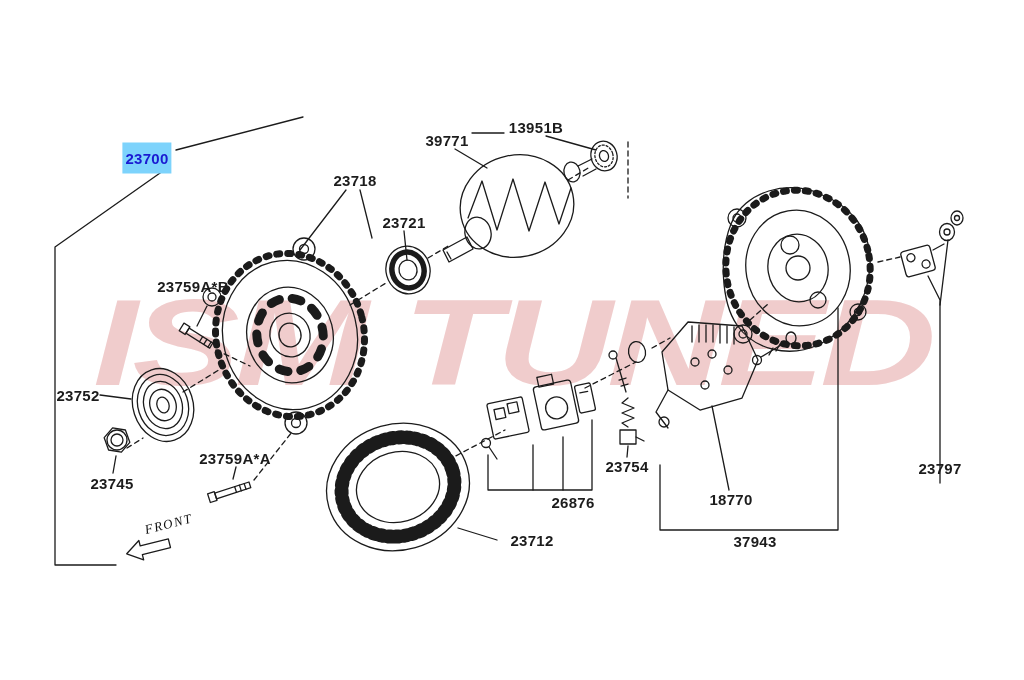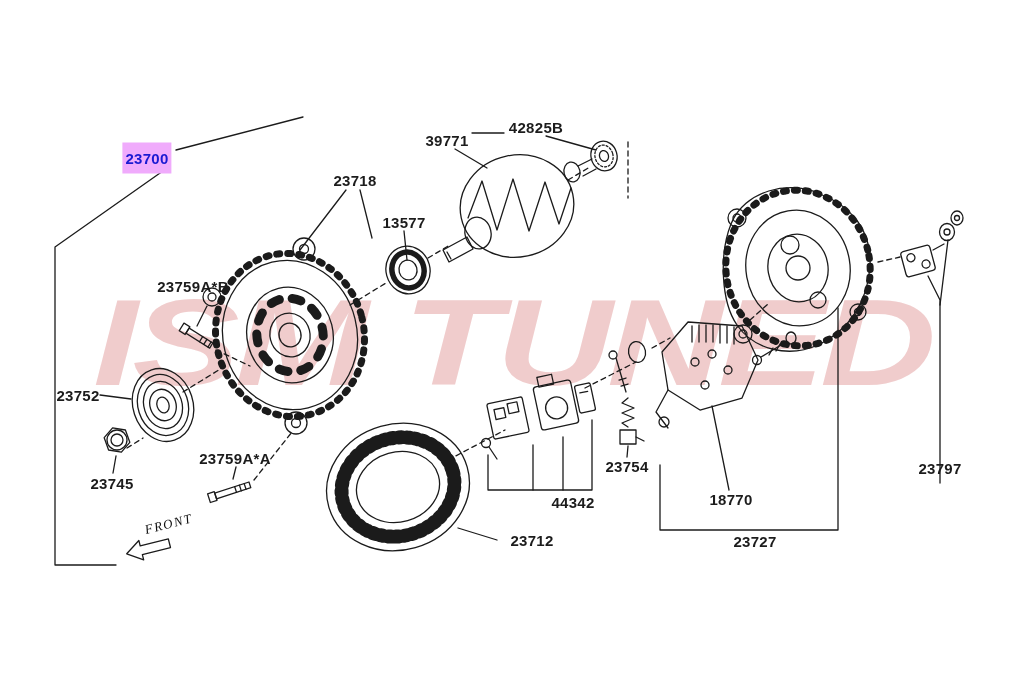--- a/index.html
+++ b/index.html
@@ -12,21 +12,21 @@
   .art *{fill:none;stroke:#1b1b1b;stroke-width:1.3;stroke-linecap:round;stroke-linejoin:round;}
   .art .dash{stroke-dasharray:5 4;}
   .art .fins{stroke-dasharray:3 8;stroke-width:7;}
   .art .slots{stroke-dasharray:9 13;stroke-width:9;}
   .art .teeth{stroke-dasharray:3 5;stroke-width:14;}
   .art .ring{stroke-width:5.5;}
   .art text{fill:#111;stroke:none;font-family:"Liberation Serif",serif;font-style:italic;
             font-size:13px;letter-spacing:1.5px;}
   .plabel{position:absolute;transform:translate(-50%,-50%);font-size:15px;font-weight:bold;
           color:#1c1c1c;white-space:nowrap;z-index:2;letter-spacing:0.3px;}
-  .plabel.hl{background:#f0abfc;color:#1a1ad2;padding:7px 3px;}
+  .plabel.hl{background:#7dd3fc;color:#1a1ad2;padding:7px 3px;}
 </style>
 </head>
 <body>
 
 <div class="stage">
 
   <div class="watermark">ISM TUNED</div>
 
   <svg class="art" width="1024" height="680" viewBox="0 0 1024 680">
 
@@ -235,26 +235,26 @@
       <g transform="translate(150,548) rotate(-14)">
         <polygon points="-24,0 -9,-10 -9,-4.5 20,-4.5 20,4.5 -9,4.5 -9,10"></polygon>
       </g>
       <text x="146" y="534" transform="rotate(-14 146 534)">FRONT</text>
     </g>
   </svg>
 
   <div class="plabel hl" style="left:147px;top:158px">23700</div>
   <div class="plabel" style="left:355px;top:180px">23718</div>
   <div class="plabel" style="left:447px;top:140px">39771</div>
-  <div class="plabel" style="left:536px;top:127px">42825B</div>
-  <div class="plabel" style="left:404px;top:222px">13577</div>
+  <div class="plabel" style="left:536px;top:127px">13951B</div>
+  <div class="plabel" style="left:404px;top:222px">23721</div>
   <div class="plabel" style="left:193px;top:286px">23759A*B</div>
   <div class="plabel" style="left:78px;top:395px">23752</div>
   <div class="plabel" style="left:112px;top:483px">23745</div>
   <div class="plabel" style="left:235px;top:458px">23759A*A</div>
   <div class="plabel" style="left:532px;top:540px">23712</div>
-  <div class="plabel" style="left:573px;top:502px">44342</div>
+  <div class="plabel" style="left:573px;top:502px">26876</div>
   <div class="plabel" style="left:627px;top:466px">23754</div>
   <div class="plabel" style="left:731px;top:499px">18770</div>
-  <div class="plabel" style="left:755px;top:541px">23727</div>
+  <div class="plabel" style="left:755px;top:541px">37943</div>
   <div class="plabel" style="left:940px;top:468px">23797</div>
 
 </div>
 
 </body></html>

